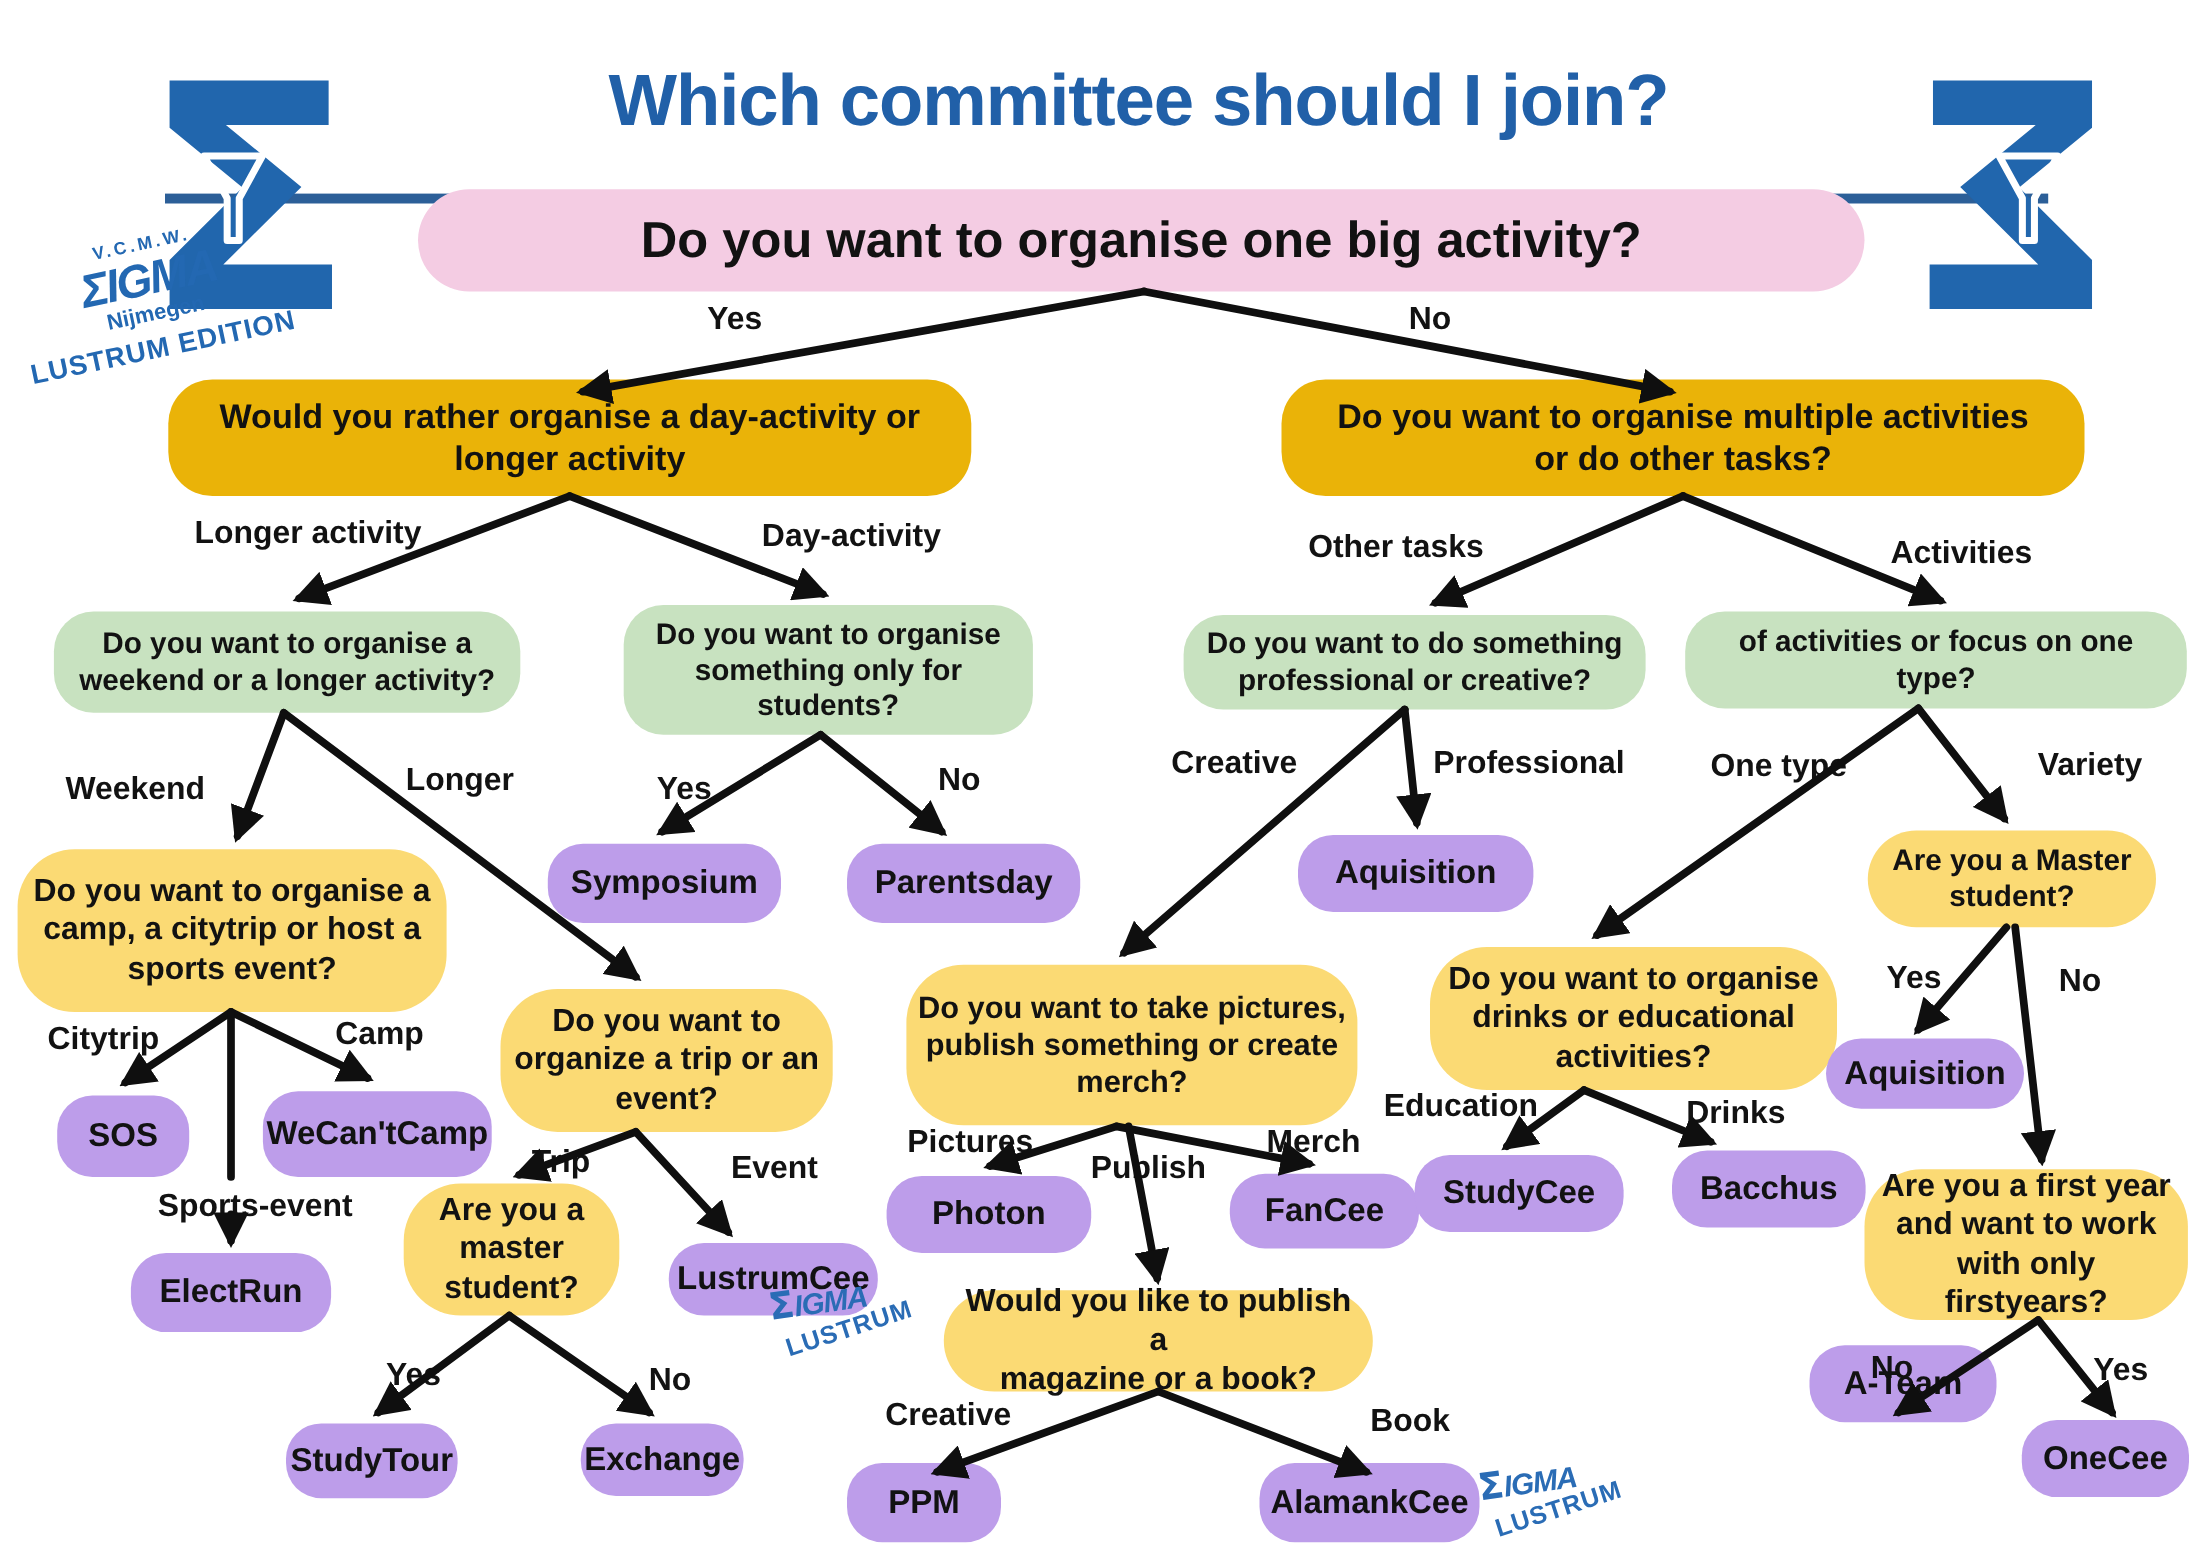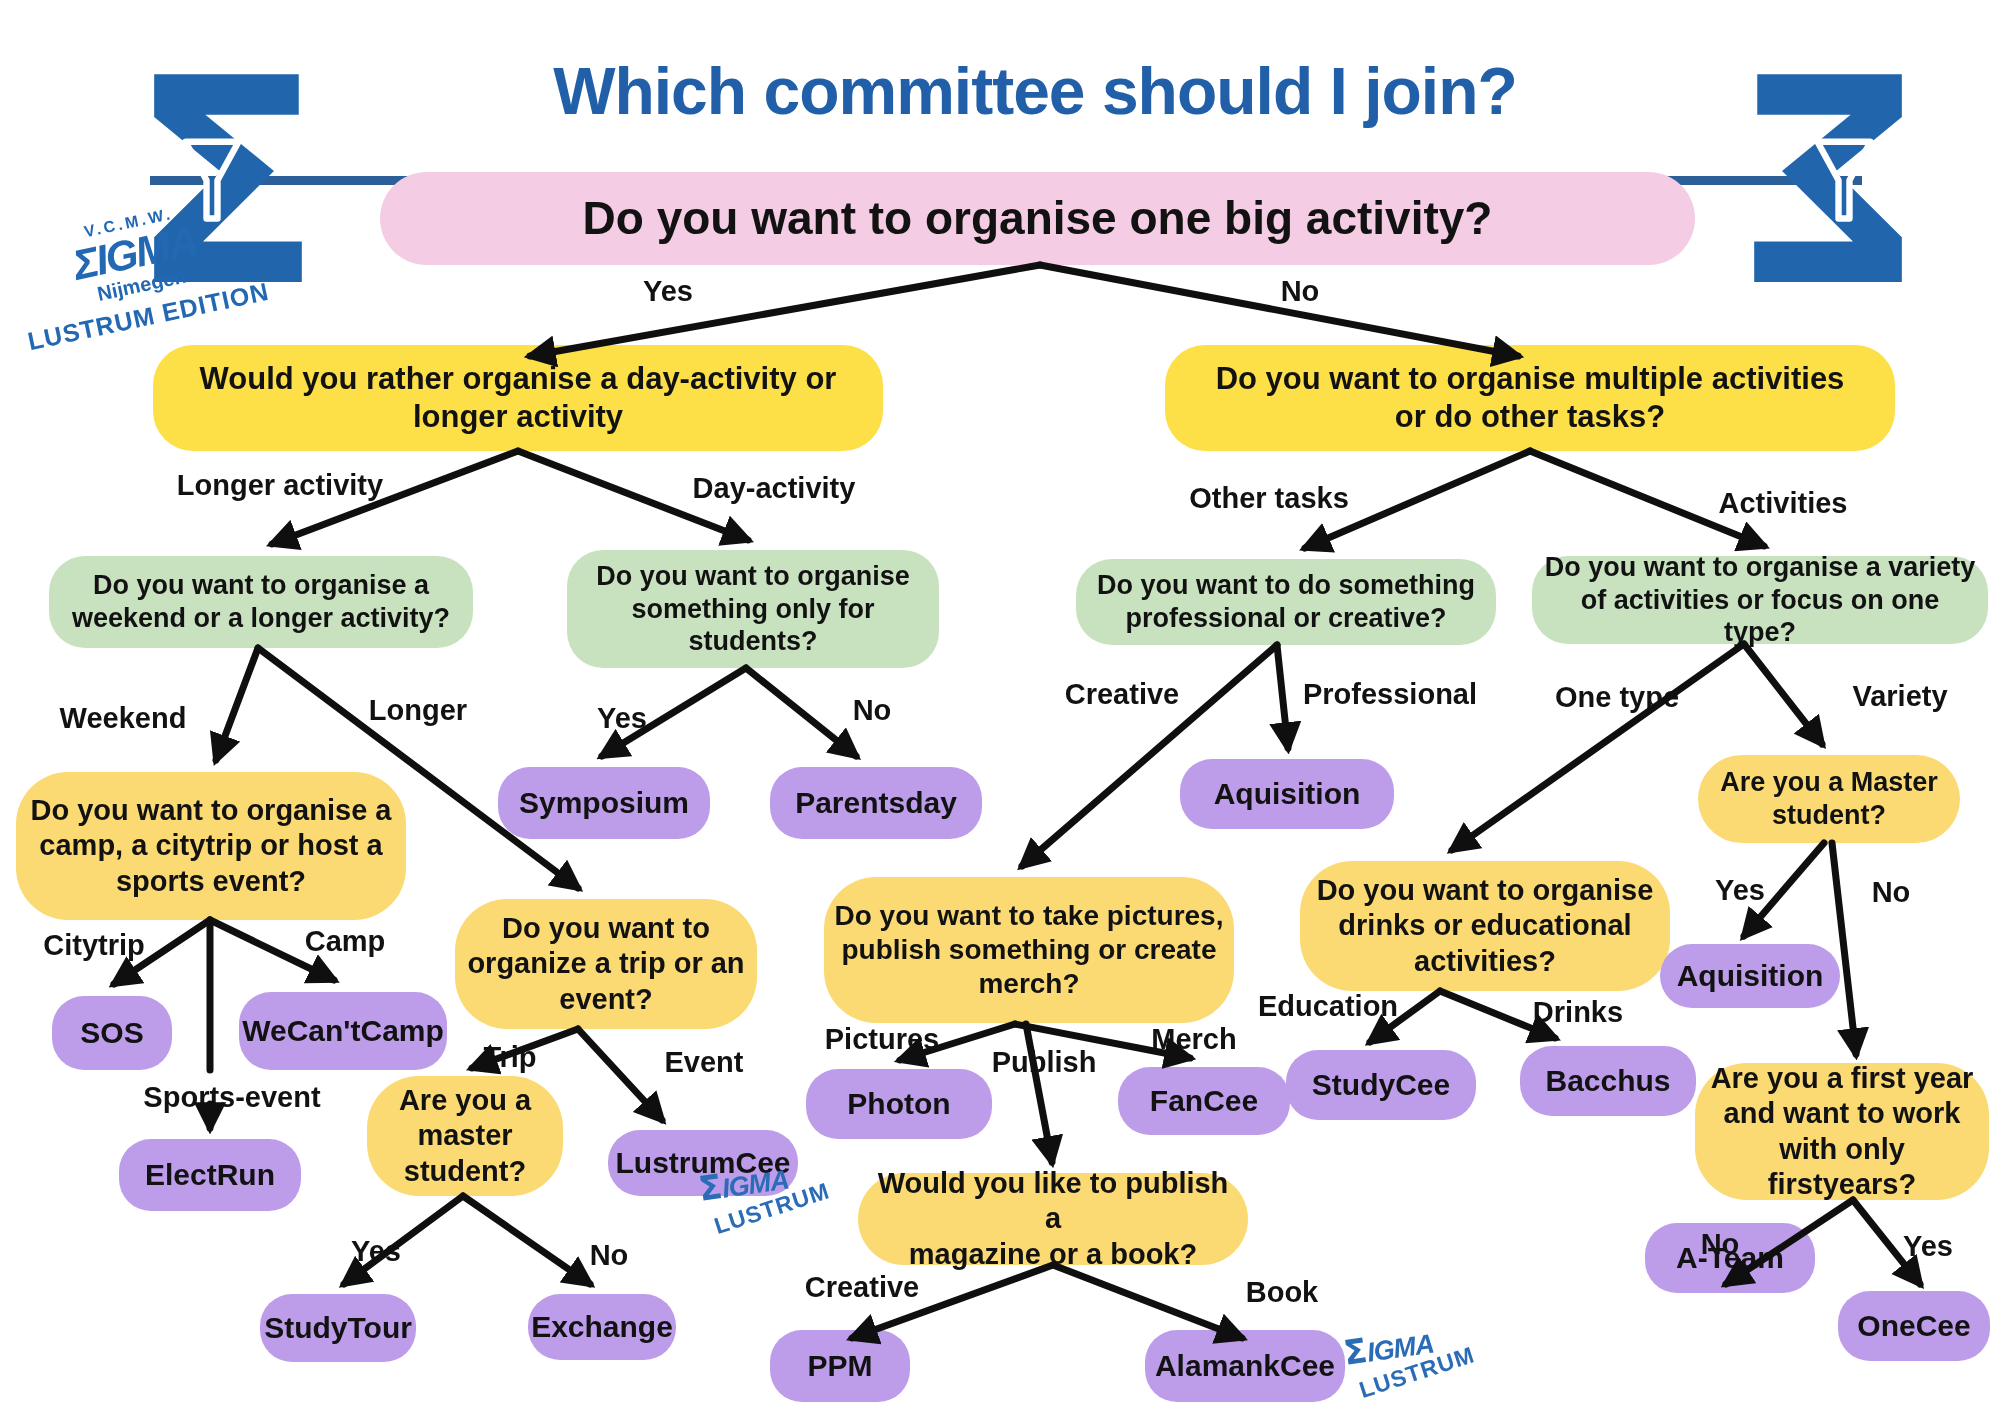--- a/index.html
+++ b/index.html
@@ -29,21 +29,21 @@
   .sl2{font-size:42px;font-weight:bold;font-style:italic;letter-spacing:-2px;}
   .sl3{font-size:20px;font-weight:bold;}
   .sl4{font-size:25px;font-weight:bold;letter-spacing:1px;margin-top:8px;white-space:nowrap;}
   
   .node{
     position:absolute;display:flex;flex-direction:column;align-items:center;justify-content:center;
     text-align:center;font-weight:bold;color:#121212;box-sizing:border-box;
     padding:4px 10px;line-height:1.22;z-index:2;
   }
   .pink{background:#f4cce3;border-radius:48px;}
-  .blue{background:#fde047;border-radius:40px;}
+  .blue{background:#eab308;border-radius:40px;}
   .green{background:#c8e2c0;border-radius:36px;}
   .yellow{background:#fbda74;border-radius:52px;}
   .purple{background:#bd9dea;border-radius:32px;}
   .label{
     position:absolute;transform:translate(-50%,-50%);font-weight:bold;font-size:29px;
     color:#121212;white-space:nowrap;z-index:2;
   }
   #edges{position:absolute;left:0;top:0;z-index:3;pointer-events:none;}
   
   .minilogo{position:absolute;z-index:4;color:#2a6cb5;transform:rotate(-8deg);text-align:left;line-height:0.95;}
@@ -101,21 +101,20 @@
       <div class="node green" style="left: 567px; top: 550px; width: 372px; height: 118px; font-size: 27px;">
         <div>Do you want to organise</div>
         <div>something only for</div>
         <div>students?</div>
       </div>
       <div class="node green" style="left: 1076px; top: 559px; width: 420px; height: 86px; font-size: 27px;">
         <div>Do you want to do something</div>
         <div>professional or creative?</div>
       </div>
       <div class="node green" style="left: 1532px; top: 556px; width: 456px; height: 88px; font-size: 27px;">
-        <div>Do you want to organise a variety</div>
         <div>of activities or focus on one type?</div>
       </div>
       <div class="node yellow" style="left: 16px; top: 772px; width: 390px; height: 148px; font-size: 29px;">
         <div>Do you want to organise a</div>
         <div>camp, a citytrip or host a</div>
         <div>sports event?</div>
       </div>
       <div class="node yellow" style="left: 455px; top: 899px; width: 302px; height: 130px; font-size: 29px;">
         <div>Do you want to</div>
         <div>organize a trip or an</div>

